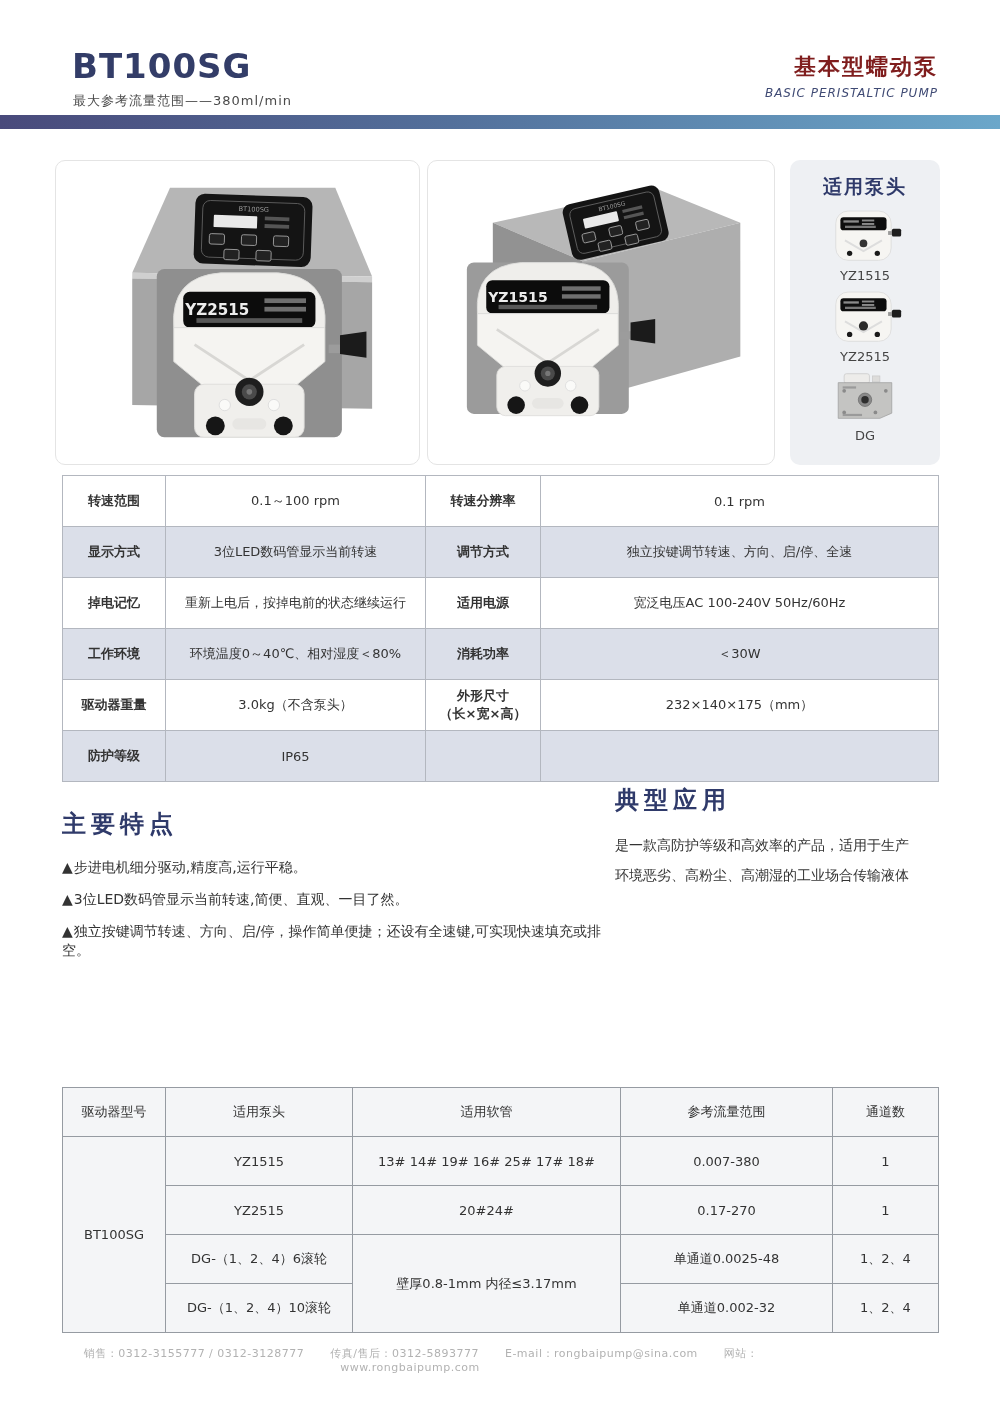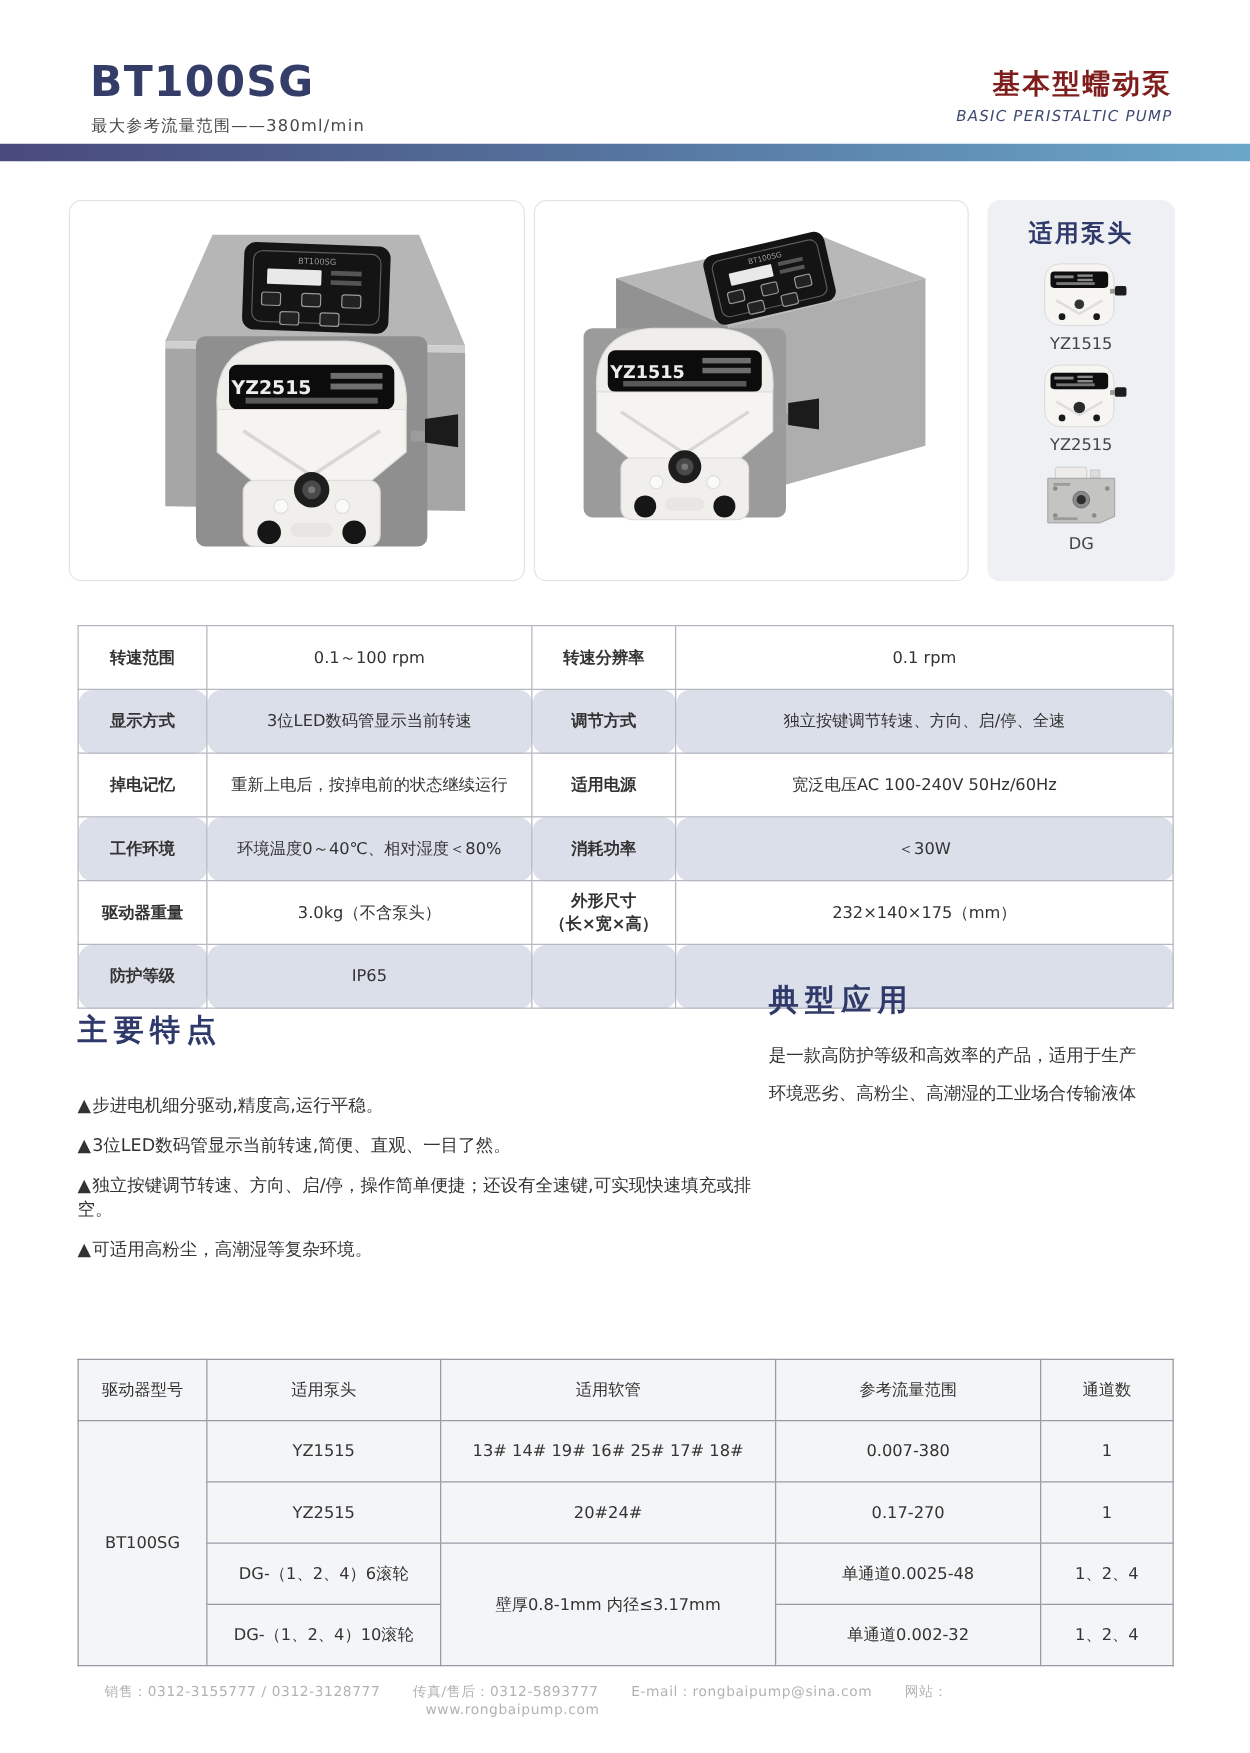--- a/index.html
+++ b/index.html
@@ -21,29 +21,29 @@
     display:flex;align-items:center;justify-content:center;box-sizing:border-box;}
   .card1{left:55px;width:365px;}
   .card2{left:427px;width:348px;}
   .sidebox{position:absolute;top:160px;left:790px;width:150px;height:305px;background:#eef0f3;border-radius:10px;
     box-sizing:border-box;text-align:center;padding-top:14px;}
   .sidebox h3{margin:0 0 8px 0;font-size:19px;color:#2f3a6a;letter-spacing:2px;}
   .thumb{display:block;margin:0 auto;}
   .thumb-cap{font-size:13px;color:#444;margin:0 0 6px 0;line-height:15px;}
   
   table{border-collapse:collapse;table-layout:fixed;}
-  .spec-table{position:absolute;left:62px;top:500px;width:876px;}
+  .spec-table{position:absolute;left:62px;top:475px;width:876px;}
   .spec-table td{border:1px solid #b3b7bf;height:46px;font-size:13px;text-align:center;
     vertical-align:middle;padding:2px 8px;color:#333;}
-  .spec-table tr.alt td{background:#dbdfe9;border-radius:11px;}
+  .spec-table tr.alt td{background:#dbdfe9;}
   .spec-table td.lbl{font-weight:bold;}
   
   .sec-title{font-size:24px;font-weight:bold;color:#2f3a6a;letter-spacing:5px;margin:0;}
   .features{position:absolute;left:62px;top:808px;width:560px;}
-  .features ul{list-style:none;margin:36px 0 0 0;padding:0;}
+  .features ul{list-style:none;margin:18px 0 0 0;padding:0;}
   .features li{font-size:14px;color:#333;margin-bottom:13px;line-height:19px;}
   .features li .tri{margin-right:1px;}
   .apps{position:absolute;left:615px;top:784px;width:340px;}
   .apps p{font-size:14px;color:#333;line-height:30px;margin:14px 0 0 0;}
   
   .model-table{position:absolute;left:62px;top:1087px;width:876px;background:#f4f5f7;}
   .model-table td{border:1px solid #969ba2;height:44px;font-size:13px;text-align:center;
     vertical-align:middle;padding:2px 6px;color:#333;}
   
   .footer{position:absolute;left:0;top:1346px;width:831px;text-align:center;font-size:11px;color:#b2b2b2;letter-spacing:0.5px;}
@@ -253,21 +253,20 @@
   </tr>
 </tbody>
   </table>
 
 <div class="features">
   <h2 class="sec-title">主要特点</h2>
   <ul>
     <li><span class="tri">▲</span><span>步进电机细分驱动,精度高,运行平稳。</span></li>
     <li><span class="tri">▲</span><span>3位LED数码管显示当前转速,简便、直观、一目了然。</span></li>
     <li><span class="tri">▲</span><span>独立按键调节转速、方向、启/停，操作简单便捷；还设有全速键,可实现快速填充或排空。</span></li>
-    <li><span class="tri">▲</span><span>可适用高粉尘，高潮湿等复杂环境。</span></li>
   </ul>
 </div>
 
 <div class="apps">
   <h2 class="sec-title">典型应用</h2>
   <p>
     <span>是一款高防护等级和高效率的产品，适用于生产</span><br>
     <span>环境恶劣、高粉尘、高潮湿的工业场合传输液体</span>
   </p>
 </div>

